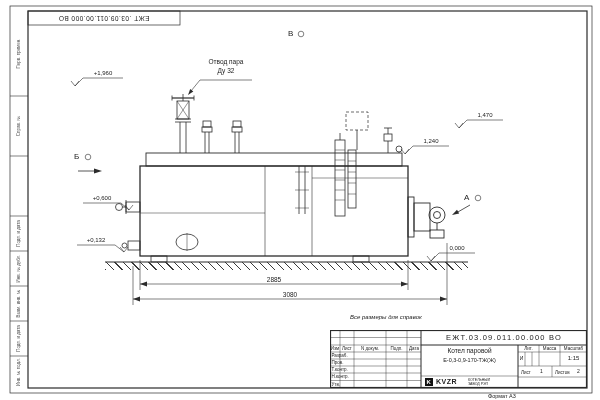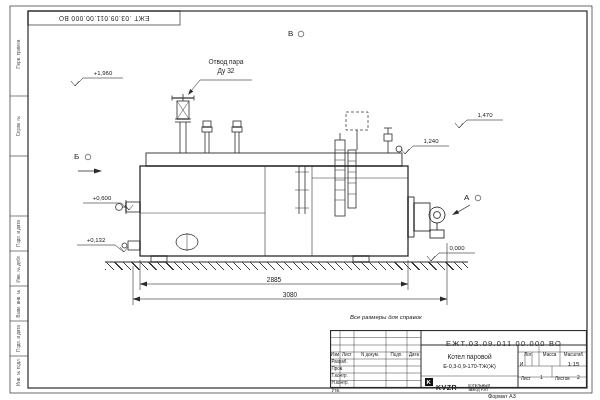--- a/index.html
+++ b/index.html
@@ -5,21 +5,21 @@
   html,body{margin:0;padding:0;width:600px;height:400px;background:#ffffff;overflow:hidden;}
   .sheet{position:relative;width:600px;height:400px;font-family:"Liberation Sans",sans-serif;color:#2b2b2b;}
   .lay{position:absolute;left:0;top:0;}
   .t{position:absolute;white-space:nowrap;color:#222;}
   .c{text-align:center;}
   .mlabel{position:absolute;height:18px;transform:rotate(-90deg);transform-origin:0 0;
           font-size:4.5px;line-height:18px;text-align:center;color:#555;}
   .hatch{position:absolute;left:105px;top:262px;width:363px;height:8px;
          background:repeating-linear-gradient(45deg,#3a3a3a 0 0.8px,transparent 0.8px 6px);}
   .tb{position:absolute;left:330px;top:330px;width:257px;height:58px;}
-  .tb .t{line-height:7px;margin-top:6px;}
+  .tb .t{line-height:7px;}
   .logo-box{position:absolute;left:95px;top:48px;width:8px;height:8px;background:#111;}
   .logo-k{position:absolute;left:96.5px;top:48px;color:#fff;font-size:6px;font-weight:bold;line-height:8px;}
 </style>
 </head>
 <body>
 
 <div class="sheet">
 
   <svg class="lay" width="600" height="400" viewBox="0 0 600 400">
 

